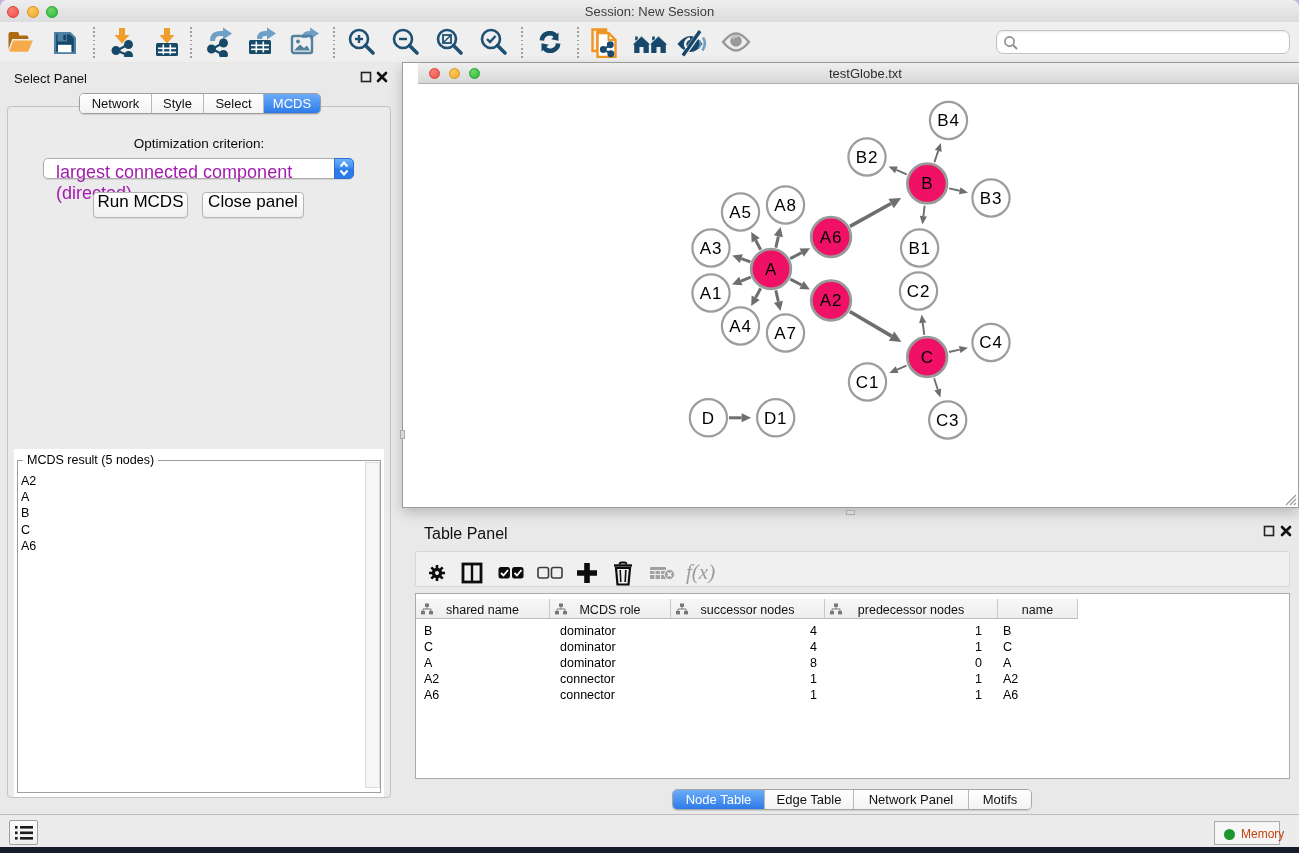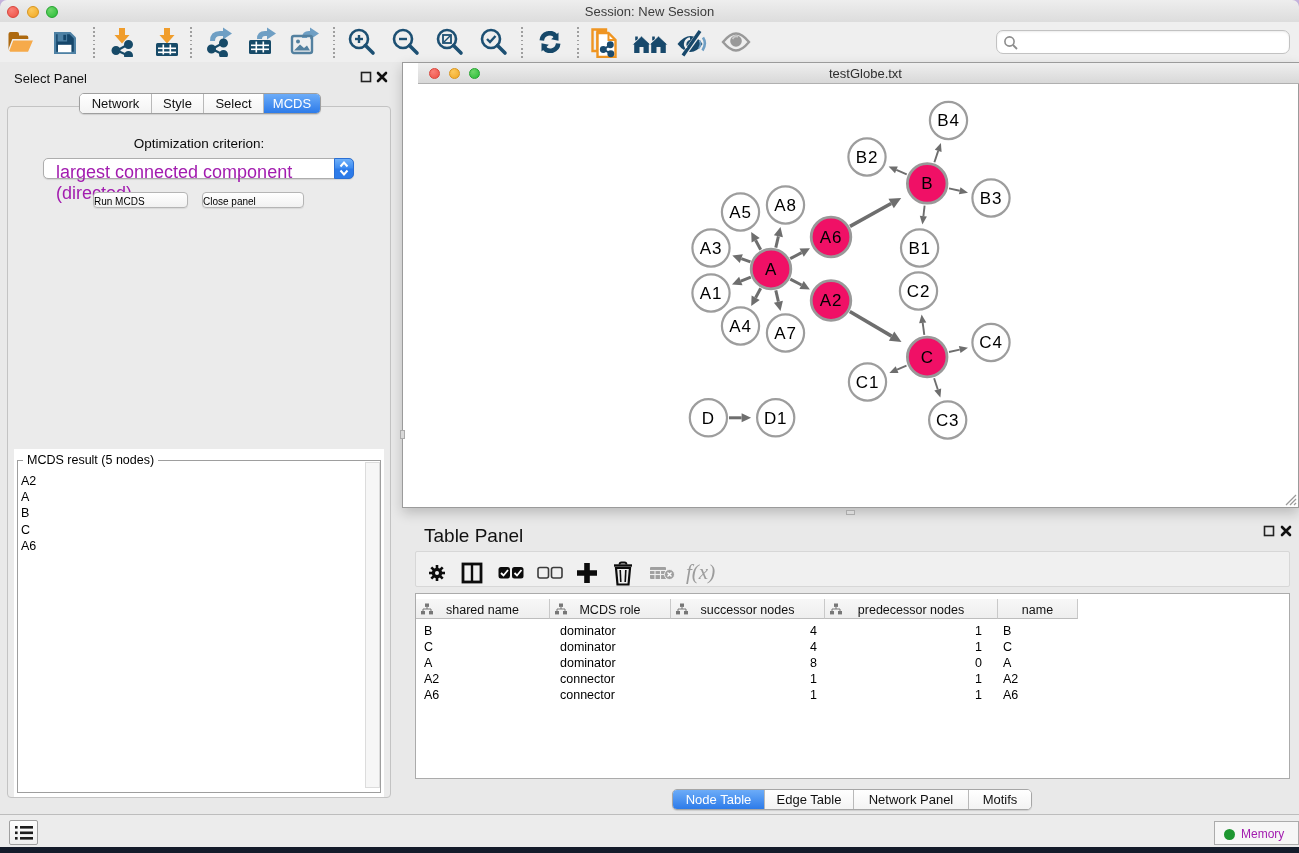--- a/index.html
+++ b/index.html
@@ -16,38 +16,38 @@
 .wicon{position:absolute}
 .tabs{position:absolute;display:flex;height:21px;border:1px solid #9f9f9f;border-radius:5px;background:#fff;overflow:hidden;box-shadow:0 1px 1px rgba(0,0,0,.12)}
 .tab{font-size:13px;color:#111;text-align:center;line-height:19px;border-right:1px solid #b9b9b9;background:linear-gradient(180deg,#ffffff,#f3f3f3)}
 .tab:last-child{border-right:none}
 .tab.sel{background:linear-gradient(180deg,#6cacf8,#2d7be9);color:#fff}
 .cpanel{position:absolute;left:7px;top:106px;width:384px;height:692px;background:#ebebeb;border:1px solid #c3c3c3;border-radius:4px}
 .optlabel{position:absolute;left:0;top:136px;width:398px;text-align:center;font-size:13.5px;color:#0a0a0a}
 .combo{position:absolute;left:43px;top:158px;width:311px;height:21px;background:#fff;border:1px solid #adadad;border-radius:5px;box-shadow:0 1px 1px rgba(0,0,0,.1)}
 .combo .txt{position:absolute;left:12px;top:3px;font-size:18px;color:#a21caf}
 .combo .step{position:absolute;right:-1px;top:-1px;width:20px;height:21px;border-radius:0 5px 5px 0;background:linear-gradient(180deg,#6fb0f9 0%,#3d8bf0 48%,#2d7be9 52%,#2d7be9 100%);border:1px solid #2a6fd4}
-.btn{position:absolute;height:16px;background:linear-gradient(180deg,#ffffff,#f1f1f1);border:1px solid #b5b5b5;border-radius:4px;font-size:10px;color:#000;line-height:18px;box-shadow:0 1px 1px rgba(0,0,0,.08)}
+.btn{position:absolute;height:26px;background:linear-gradient(180deg,#ffffff,#f1f1f1);border:1px solid #b5b5b5;border-radius:4px;font-size:17px;color:#000;text-align:center;line-height:18px;box-shadow:0 1px 1px rgba(0,0,0,.08)}
 .resultbox{position:absolute;left:14px;top:449px;width:370px;height:348px;background:#fff}
 .fieldset{position:absolute;left:3px;top:11px;width:364px;height:333px;border:1px solid #9e9e9e}
 .legend{position:absolute;left:6px;top:-8px;background:#fff;padding:0 4px;font-size:12.5px;color:#000}
 .mlist{position:absolute;left:7px;top:24px;font-size:12.5px;color:#000;line-height:16.2px}
 .vscroll{position:absolute;right:4px;top:13px;width:15px;height:326px;background:#f6f6f6;border:1px solid #dcdcdc}
 .netwin{position:absolute;left:402px;top:62px;width:897px;height:446px;background:#fff;border:1px solid #9b9b9b;box-shadow:0 5px 12px rgba(0,0,0,.2)}
 .nettitle{position:absolute;left:15px;top:0;width:100%;height:21px;background:linear-gradient(180deg,#efefef,#d8d8d8);border-bottom:1px solid #b0b0b0}
 .nettitle .t{position:absolute;top:3px;width:100%;text-align:center;font-size:13px;color:#2e2e2e}
-.tp-title{position:absolute;left:424px;top:525px;font-size:19px;color:#111}
+.tp-title{position:absolute;left:424px;top:525px;font-size:16px;color:#111}
 .ttoolbar{position:absolute;left:415px;top:551px;width:875px;height:36px;background:#f0f0f0;border:1px solid #d7d7d7;border-radius:2px}
 .dtable{position:absolute;left:415px;top:593px;width:875px;height:186px;background:#fff;border:1px solid #ababab}
 .thead{position:absolute;left:0;top:0;height:20px;background:linear-gradient(180deg,#f7f7f7,#eeeeee);border-right:1px solid #c9c9c9;border-bottom:1px solid #bdbdbd}
 .thead .htext{position:absolute;top:4px;width:100%;text-align:center;font-size:12.5px;color:#111}
 .trow{position:absolute;font-size:12.5px;color:#000}
 .btabs{position:absolute;display:flex;height:21px;border:1px solid #a6a6a6;border-radius:5px;background:#fff;overflow:hidden;box-shadow:0 1px 1px rgba(0,0,0,.12)}
 .statusbar{position:absolute;left:0;top:814px;width:1299px;height:33px;background:#ececec;border-top:1px solid #bdbdbd}
-.membtn{position:absolute;left:1214px;top:821px;width:85px;height:24px;background:#f6f6f6;border:1px solid #ababab;font-size:12px;color:#a21caf}
+.membtn{position:absolute;left:1214px;top:821px;width:66px;height:24px;background:#f6f6f6;border:1px solid #ababab;font-size:12px;color:#c2410c}
 .listbtn{position:absolute;left:9px;top:820px;width:29px;height:25px;background:linear-gradient(180deg,#fdfdfd,#eeeeee);border:1px solid #9f9f9f;border-radius:2px}
 </style></head><body>
 <div class="app"></div>
 <div class="titlebar">
  <div class="tl" style="left:7px;background:radial-gradient(circle at 35% 30%,#f98078,#ee4f44);border:.5px solid #d8433a"></div>
  <div class="tl" style="left:26.5px;background:radial-gradient(circle at 35% 30%,#fcc95c,#f1a823);border:.5px solid #d9951c"></div>
  <div class="tl" style="left:46px;background:radial-gradient(circle at 35% 30%,#6ed66a,#27bc36);border:.5px solid #24a22f"></div>
  <div class="title-text">Session: New Session</div>
 </div>
 <div class="toolbar">

